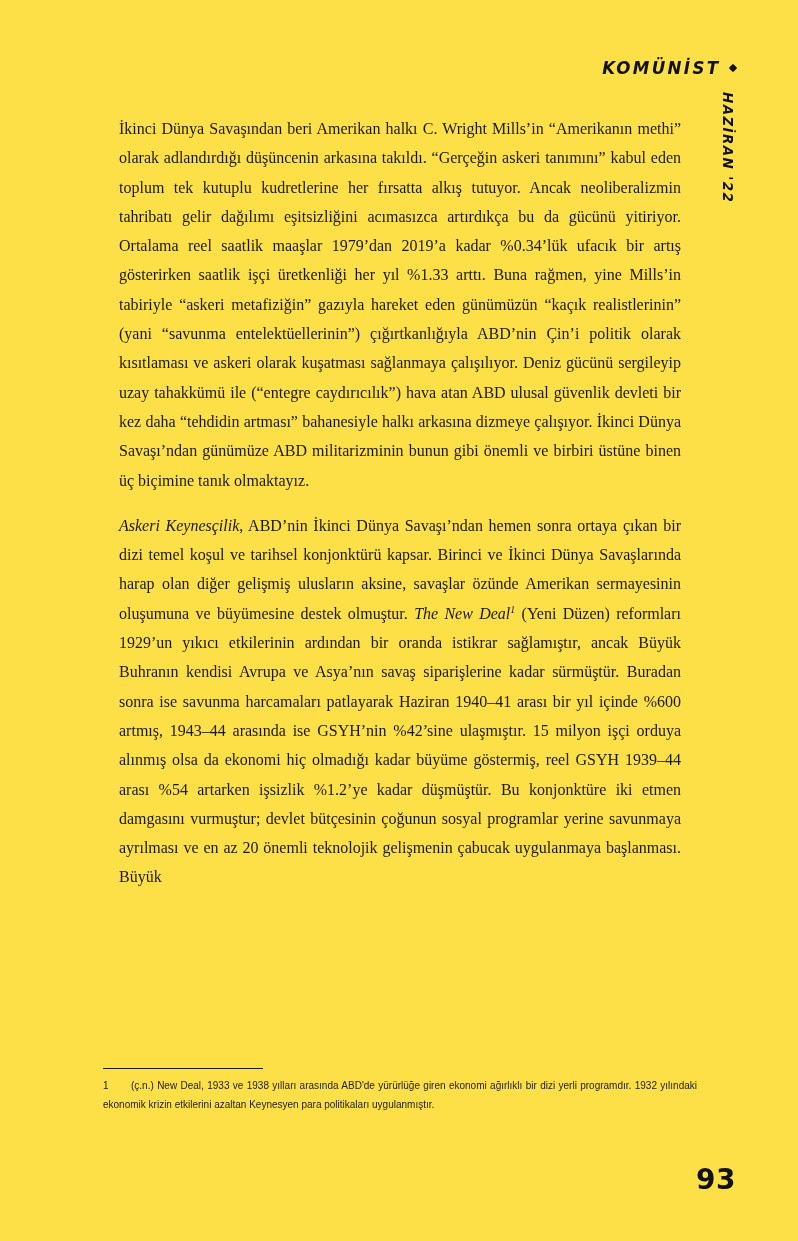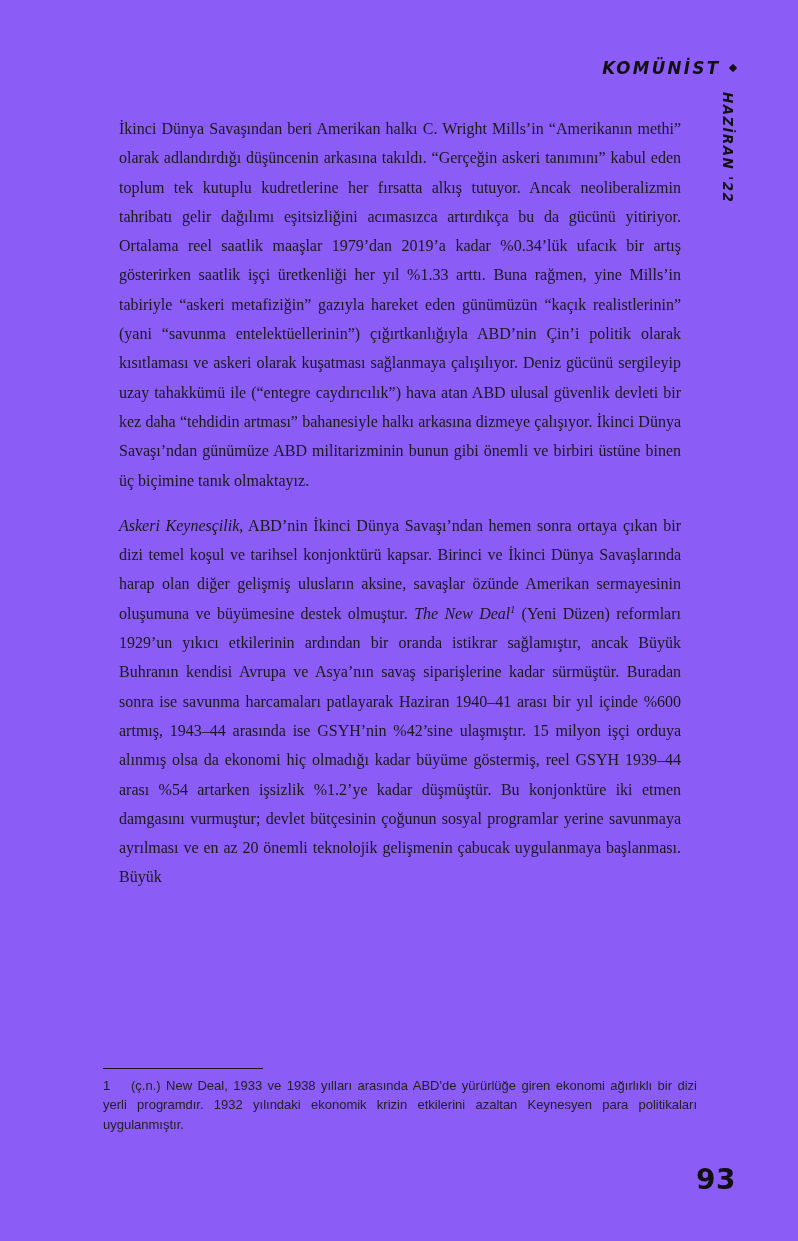--- a/index.html
+++ b/index.html
@@ -8,21 +8,21 @@
     background: #ffffff;
   }
   body {
     font-family: "Liberation Serif", serif;
     color: #1a1a1a;
   }
   .page {
     position: relative;
     width: 798px;
     height: 1241px;
-    background: #8b5cf6;
+    background: #fde047;
     overflow: hidden;
     box-sizing: border-box;
   }
 
   
   .running-head {
     position: absolute;
     top: 57px;
     right: 62px;
     display: flex;
@@ -105,21 +105,21 @@
   }
   .footnote-rule {
     width: 160px;
     height: 1px;
     background: #1a1a1a;
     margin: 0 0 7px 0;
   }
   .footnote-text {
     margin: 0;
     font-family: "Liberation Sans", sans-serif;
-    font-size: 13px;
+    font-size: 10px;
     line-height: 19.4px;
     text-align: justify;
     color: #222222;
   }
   .fn-num {
     display: inline-block;
     width: 28px;
   }
 
   

